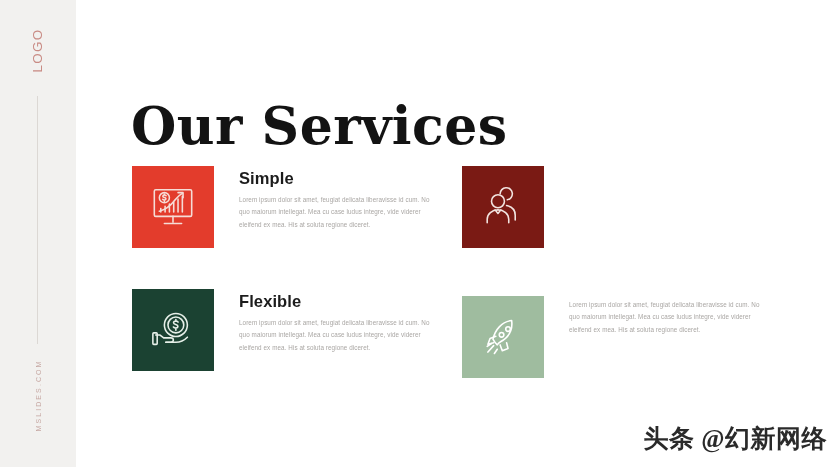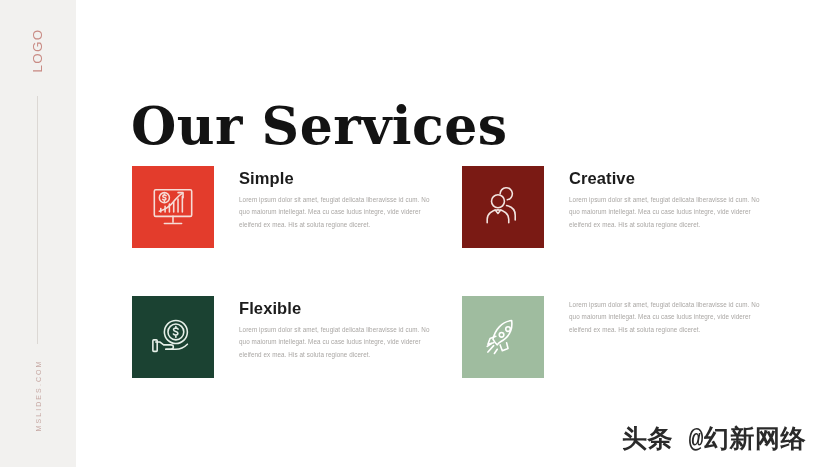--- a/index.html
+++ b/index.html
@@ -84,21 +84,21 @@
   }
 
   
   .card {
     position: absolute;
     width: 302px;
     height: 83px;
   }
   #card-0 { left: 132px; top: 166px; }
   #card-1 { left: 462px; top: 166px; }
-  #card-2 { left: 132px; top: 296px; }
+  #card-2 { left: 132px; top: 289px; }
   #card-3 { left: 462px; top: 296px; }
 
   .card-tile {
     position: absolute;
     left: 0; top: 0;
     width: 82px;
     height: 82px;
   }
   .card-tile svg {
     position: absolute;
@@ -128,23 +128,23 @@
     font-size: 6.3px;
     line-height: 12.4px;
     color: #a9a6a3;
     letter-spacing: 0.08px;
     margin: 0;
   }
 
   
   #watermark {
     position: absolute;
-    right: 25px;
+    right: 4px;
     bottom: 12px;
-    font-family: Liberation Mono, monospace;
+    font-family: Liberation Serif, serif;
     font-size: 25px;
     font-weight: 700;
     color: #2a2a2a;
     white-space: nowrap;
     letter-spacing: 0.5px;
   }
 </style>
 </head>
 <body>
 
@@ -183,24 +183,20 @@
   <div class="card" id="card-1">
     <div class="card-tile" style="background:#7a1a14">
       <svg viewBox="0 0 64 64" fill="none" stroke="#f2e4e0" stroke-width="2.2" stroke-linecap="round" stroke-linejoin="round">
         <path d="M38 22a8.5 8.5 0 1 0-10-8.4"></path>
         <path d="M37 30c7 1.5 12 6.5 12 13.5V50"></path>
         <circle cx="25" cy="24" r="9"></circle>
         <path d="M10 54v-5c0-7.4 6.7-13 15-13s15 5.6 15 13v5"></path>
         <path d="M21 36l4 5 4-5"></path>
       </svg>
     </div>
-    <div class="card-body">
-      <div class="card-heading">Creative</div>
-      <p class="card-text">Lorem ipsum dolor sit amet, feugiat delicata liberavisse id cum. No quo maiorum intellegat. Mea cu case ludus integre, vide viderer eleifend ex mea. His at soluta regione diceret.</p>
-    </div>
   </div>
 
   <div class="card" id="card-2">
     <div class="card-tile" style="background:#1b4232">
       <svg viewBox="0 0 64 64" fill="none" stroke="#e6efe8" stroke-width="2.2" stroke-linecap="round" stroke-linejoin="round">
         <circle cx="36" cy="25" r="16"></circle>
         <circle cx="36" cy="25" r="11"></circle>
         <path d="M39 21c-.8-1-2-1.5-3.2-1.5-1.7 0-3 1-3 2.4s1.3 2.1 3 2.5c1.7.4 3 1.1 3 2.5s-1.3 2.4-3 2.4c-1.3 0-2.5-.5-3.2-1.5M36 17.5v2.2M36 30.3v2.2"></path>
         <path d="M8 39h6l5 4h10c2 0 3.5 1.3 3.5 3S31 49 29 49h-7"></path>
         <path d="M22 49h14c6 0 12-3 16-7"></path>

